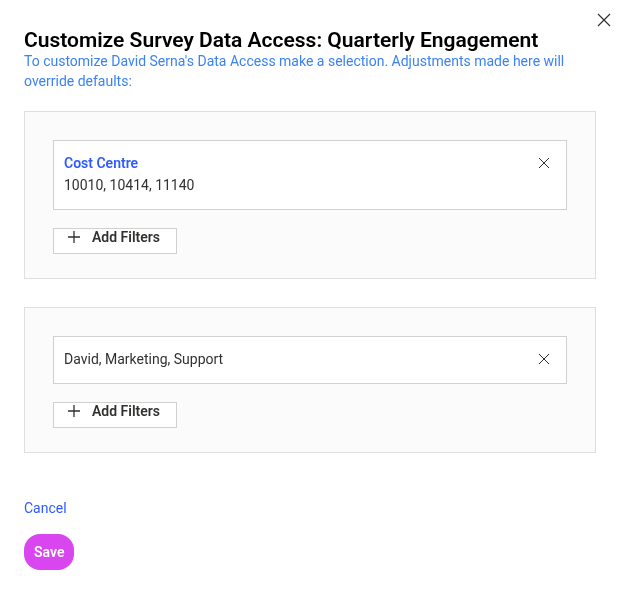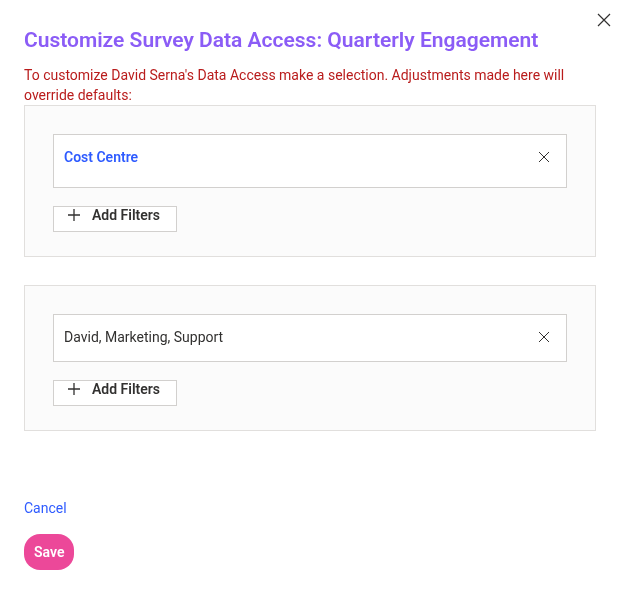--- a/index.html
+++ b/index.html
@@ -28,28 +28,28 @@
       top: 8px;
       background: none;
       border: none;
       cursor: pointer;
       padding: 4px;
       line-height: 0;
     }
     .title {
       font-size: 21px;
       font-weight: 600;
-      color: #8b5cf6;
-      margin-bottom: 14px;
+      color: #000000;
       margin-top: 8px;
     }
     .description {
       font-size: 14px;
-      color: #b91c1c;
+      color: #3b82f6;
       line-height: 1.4;
+      margin-bottom: 20px;
     }
     .scroll-area {
       flex: 1;
       overflow-y: auto;
       padding-right: 8px;
     }
     .scroll-area::-webkit-scrollbar {
       width: 8px;
     }
     .scroll-area::-webkit-scrollbar-track {
@@ -120,21 +120,21 @@
     }
     .cancel-btn {
       background: none;
       border: none;
       color: #2e5bff;
       font-size: 14px;
       cursor: pointer;
       font-family: inherit;
     }
     .save-btn {
-      background: #ec4899;
+      background: #d946ef;
       border: none;
       color: #fff;
       font-size: 14px;
       font-weight: 600;
       padding: 10px 10px;
       border-radius: 16px;
       cursor: pointer;
       font-family: inherit;
     }
   </style>
@@ -150,20 +150,21 @@
   </button>
 
   <h1 class="title">Customize Survey Data Access: Quarterly Engagement</h1>
   <p class="description">To customize David Serna's Data Access make a selection. Adjustments made here will override defaults:</p>
 
   <div class="scroll-area">
 
     <div class="filter-group">
       <div class="filter-box">
         <div class="filter-label">Cost Centre</div>
+        <div class="filter-value">10010, 10414, 11140</div>
         <button class="filter-remove">
           <svg width="12" height="12" viewBox="0 0 12 12" fill="none">
             <path d="M1 1 L11 11 M11 1 L1 11" stroke="#323130" stroke-width="1"></path>
           </svg>
         </button>
       </div>
       <button class="add-filters-btn">
         <svg width="16" height="16" viewBox="0 0 16 16" fill="none">
           <path d="M8 2 L8 14 M2 8 L14 8" stroke="#323130" stroke-width="1.3"></path>
         </svg>

